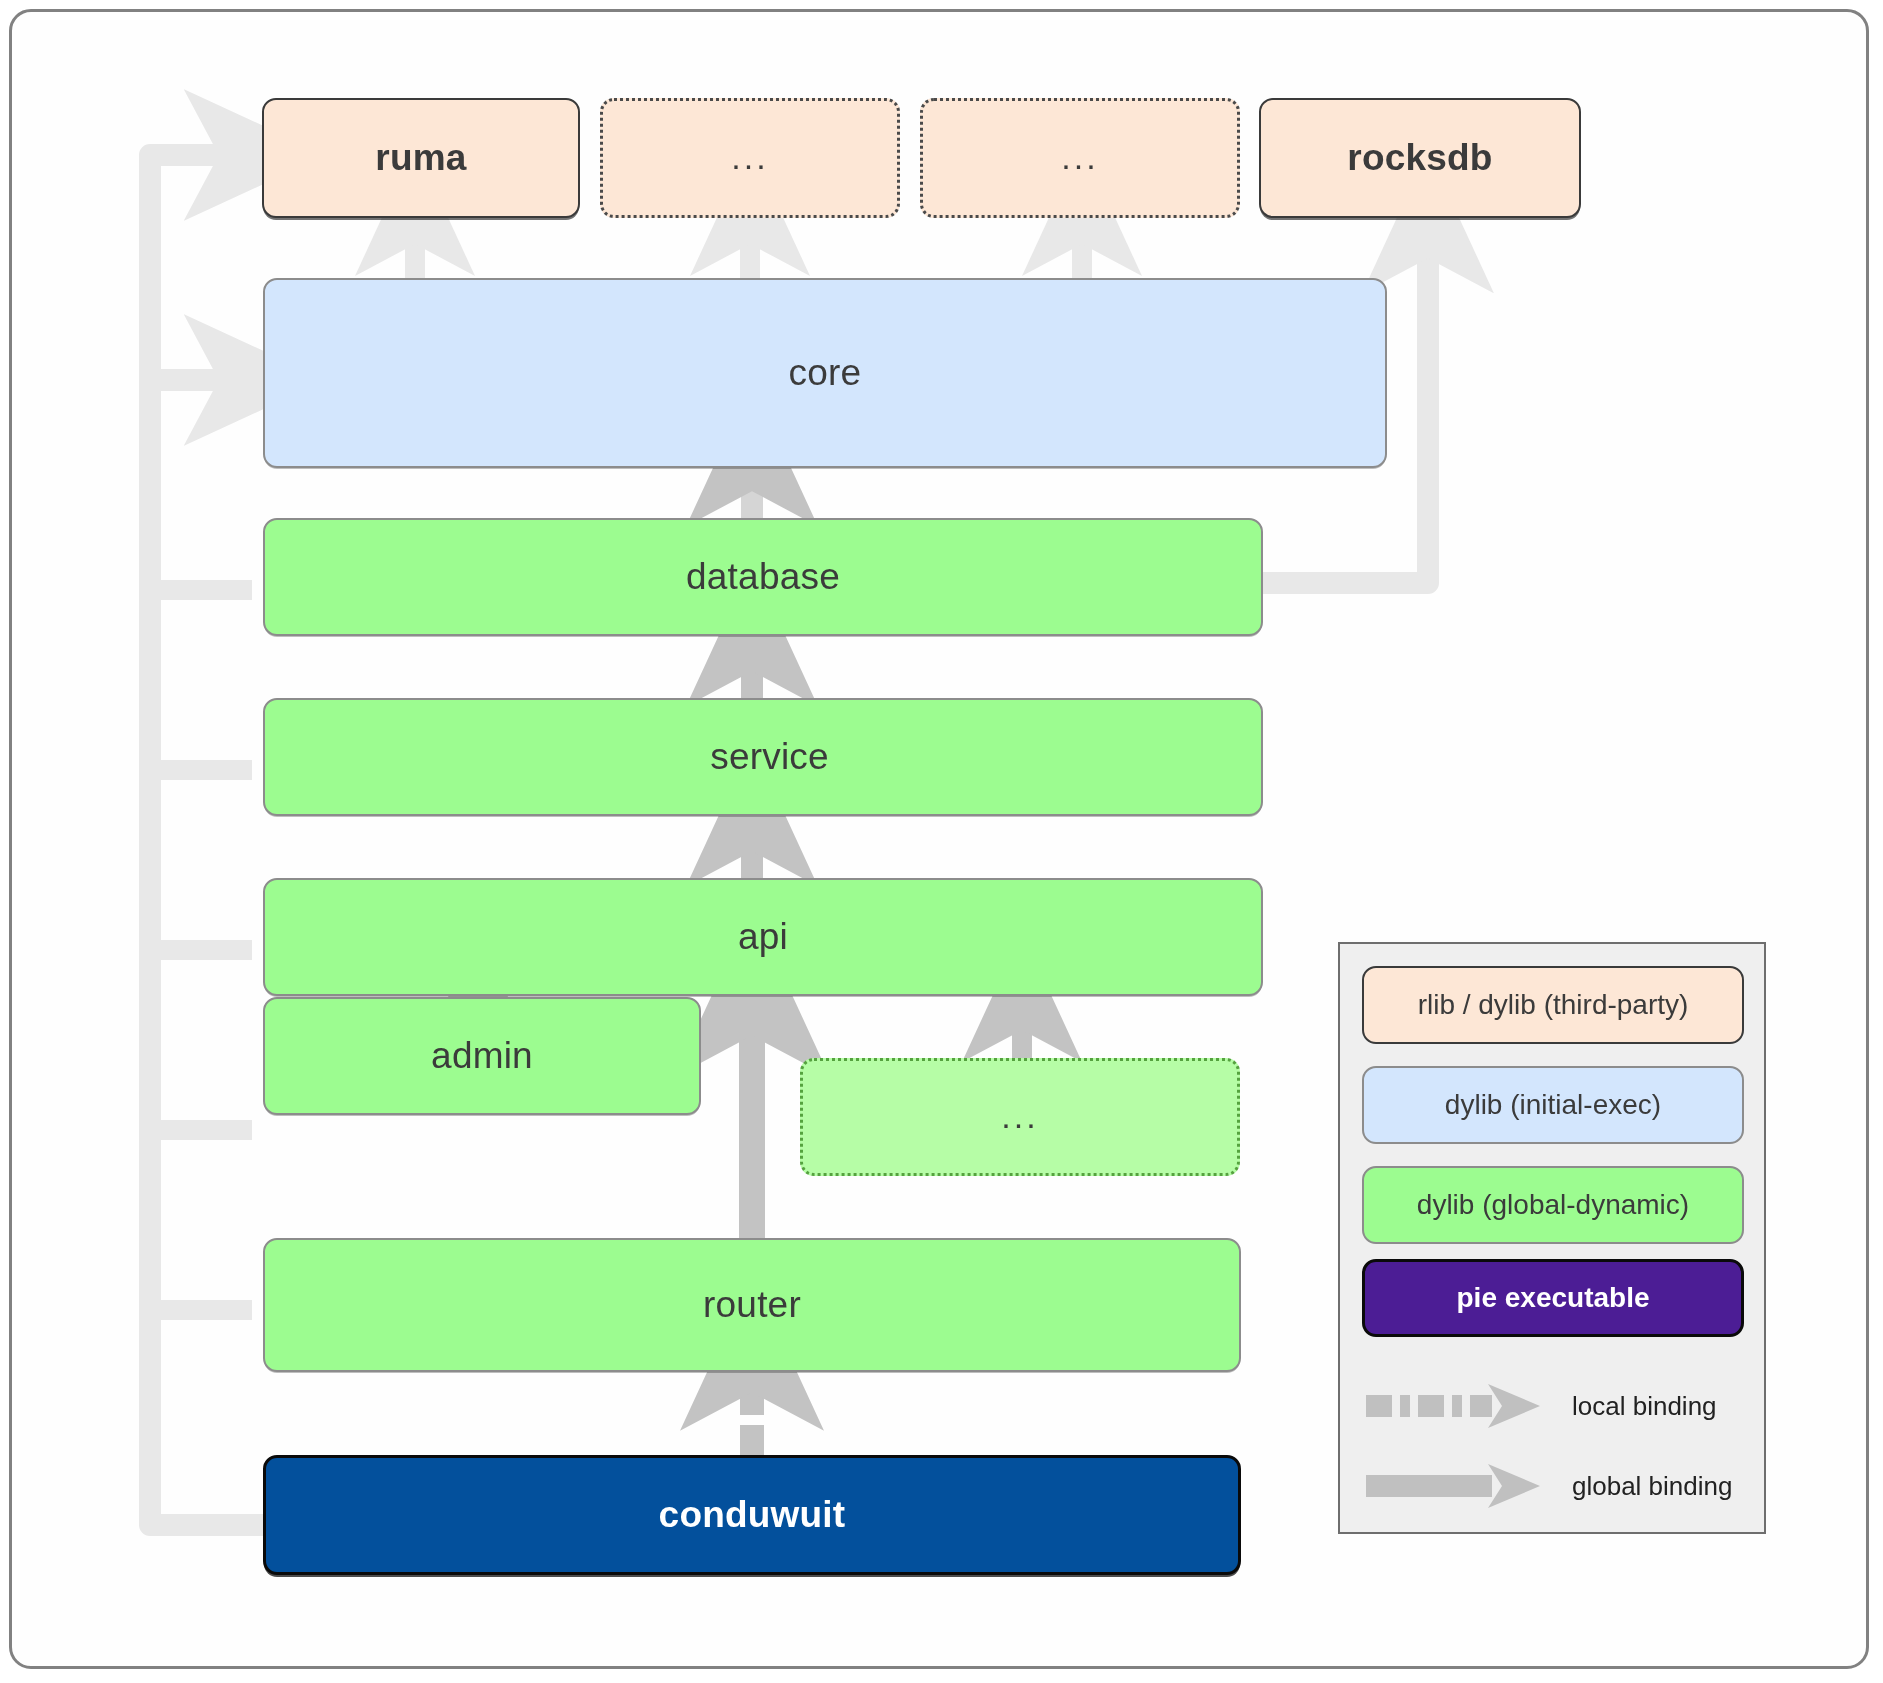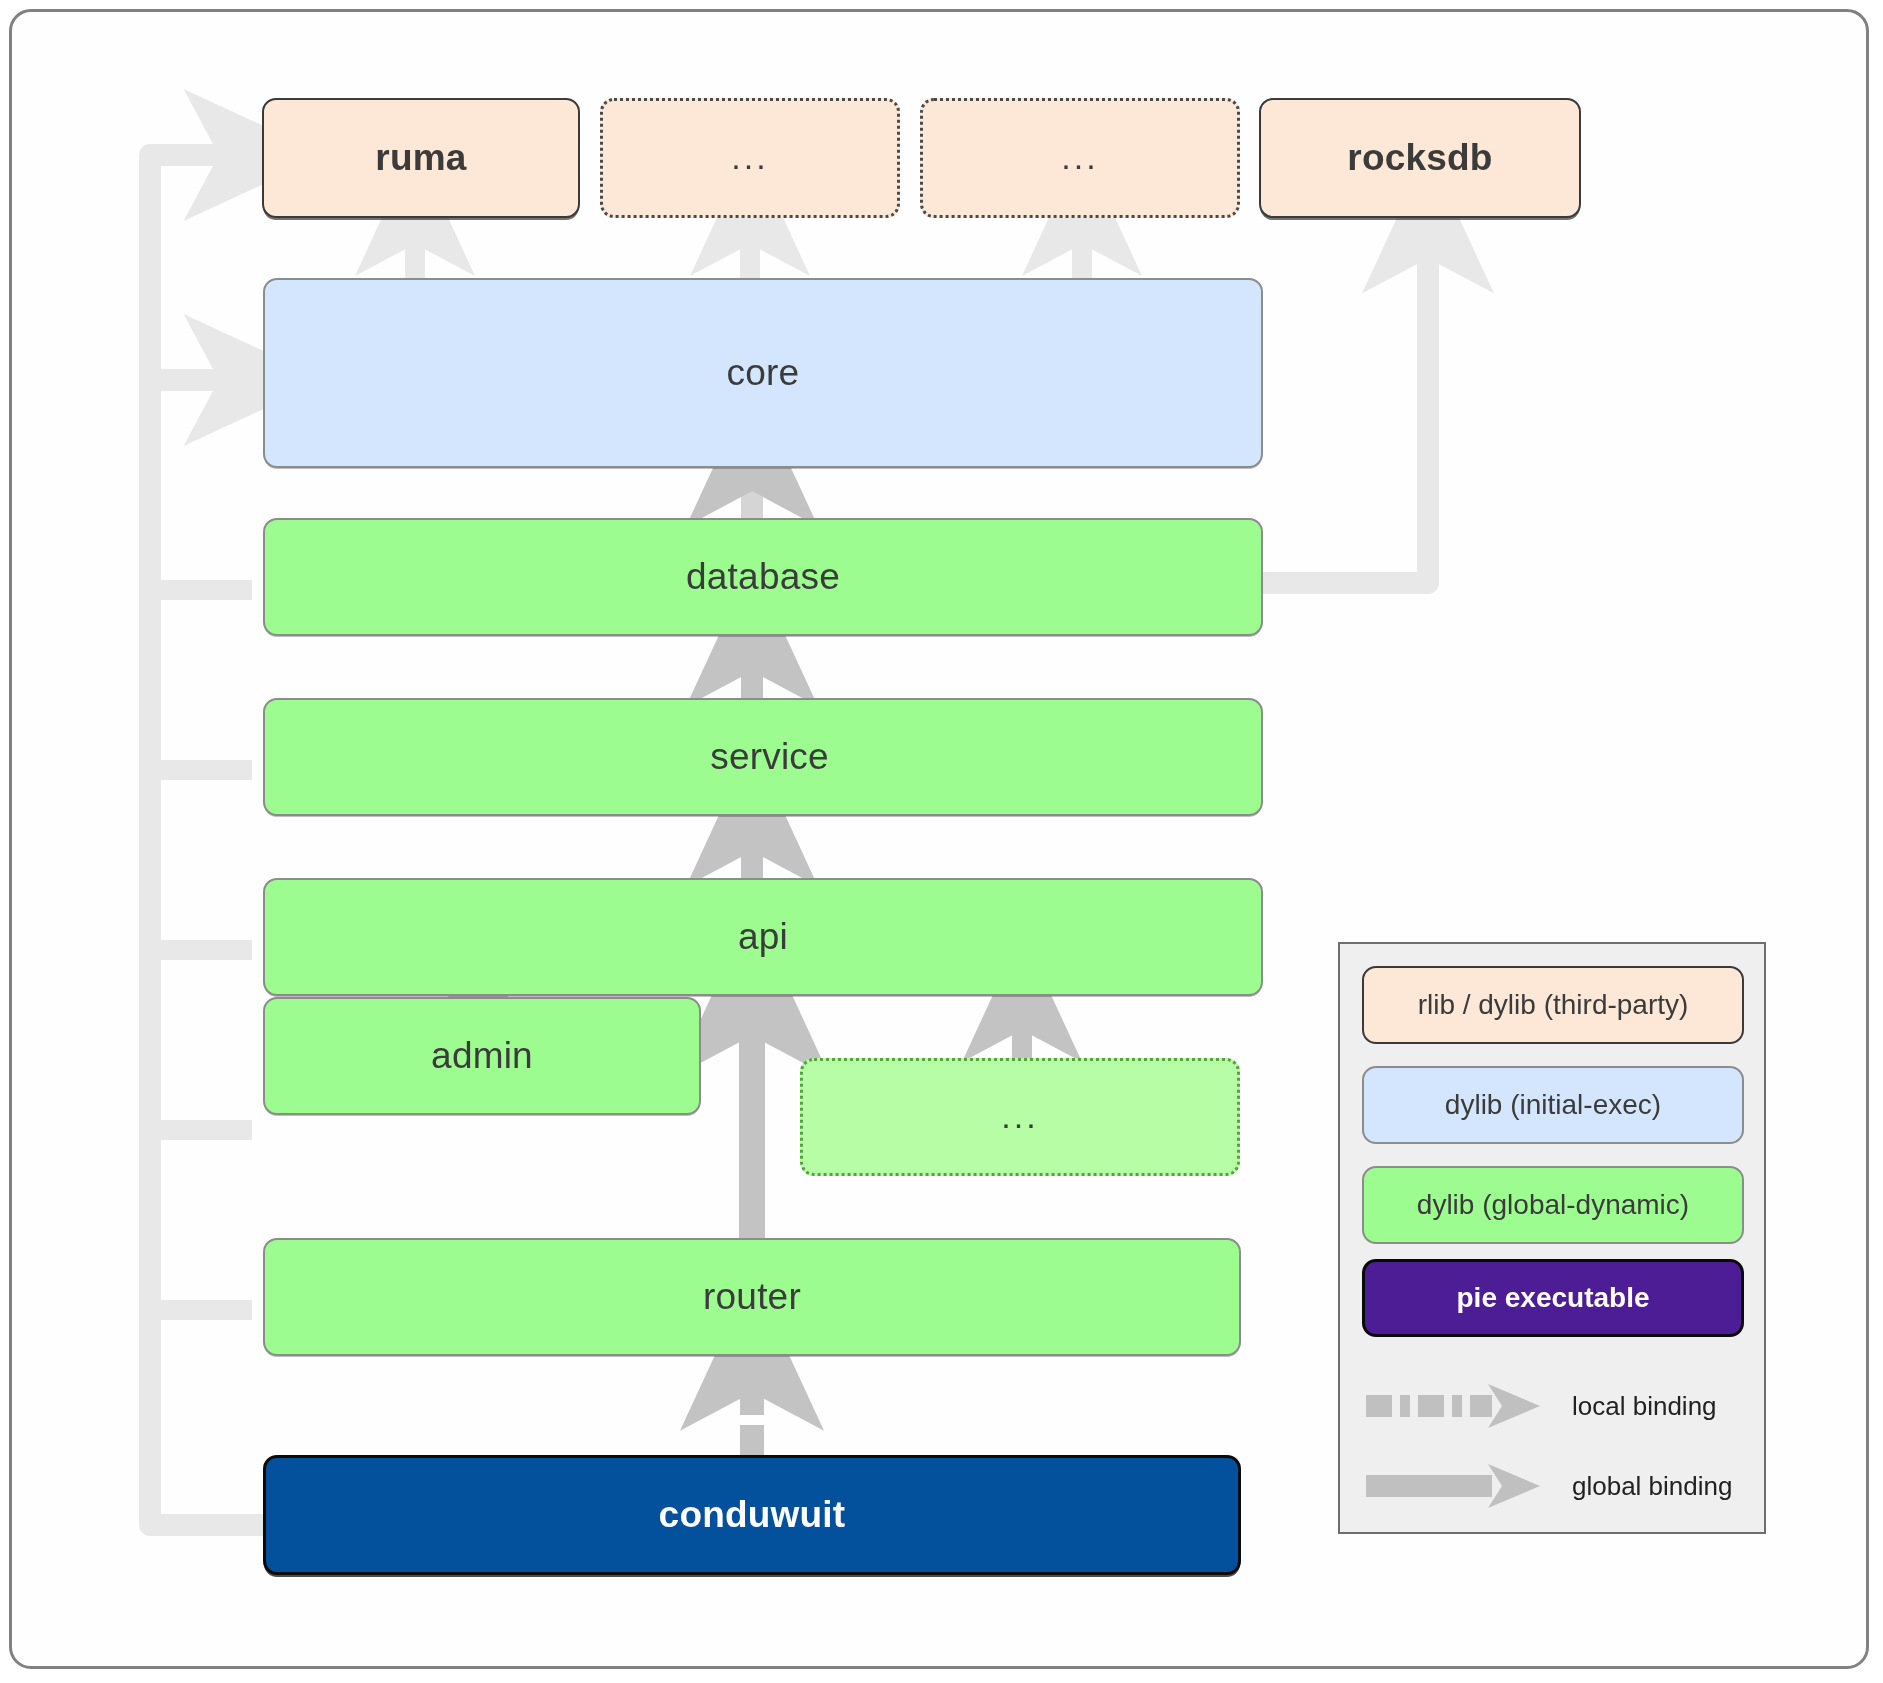--- a/index.html
+++ b/index.html
@@ -160,21 +160,21 @@
   </div>
 
   <div class="node n-peach-dotted" style="left:920px;top:98px;width:320px;height:120px;">
     <span class="ell">...</span>
   </div>
 
   <div class="node n-peach" style="left:1259px;top:98px;width:322px;height:120px;">
     <span>rocksdb</span>
   </div>
 
-  <div class="node n-blue" style="left:263px;top:278px;width:1000px;height:190px;">
+  <div class="node n-blue" style="left:263px;top:278px;width:1124px;height:190px;">
     <span>core</span>
   </div>
 
   <div class="node n-green" style="left:263px;top:518px;width:1000px;height:118px;">
     <span>database</span>
   </div>
 
   <div class="node n-green" style="left:263px;top:698px;width:1000px;height:118px;padding-left:13px;">
     <span>service</span>
   </div>
@@ -184,21 +184,21 @@
   </div>
 
   <div class="node n-green" style="left:263px;top:997px;width:438px;height:118px;">
     <span>admin</span>
   </div>
 
   <div class="node n-green-dotted" style="left:800px;top:1058px;width:440px;height:118px;">
     <span class="ell">...</span>
   </div>
 
-  <div class="node n-green" style="left:263px;top:1238px;width:978px;height:118px;">
+  <div class="node n-green" style="left:263px;top:1238px;width:978px;height:134px;">
     <span>router</span>
   </div>
 
   <div class="node n-navy" style="left:263px;top:1455px;width:978px;height:120px;">
     <span>conduwuit</span>
   </div>
 
   <div id="legend">
 
     <div class="lg-box" style="top:22px;background:#fde7d6;border:2px solid #3a3a3a;">

